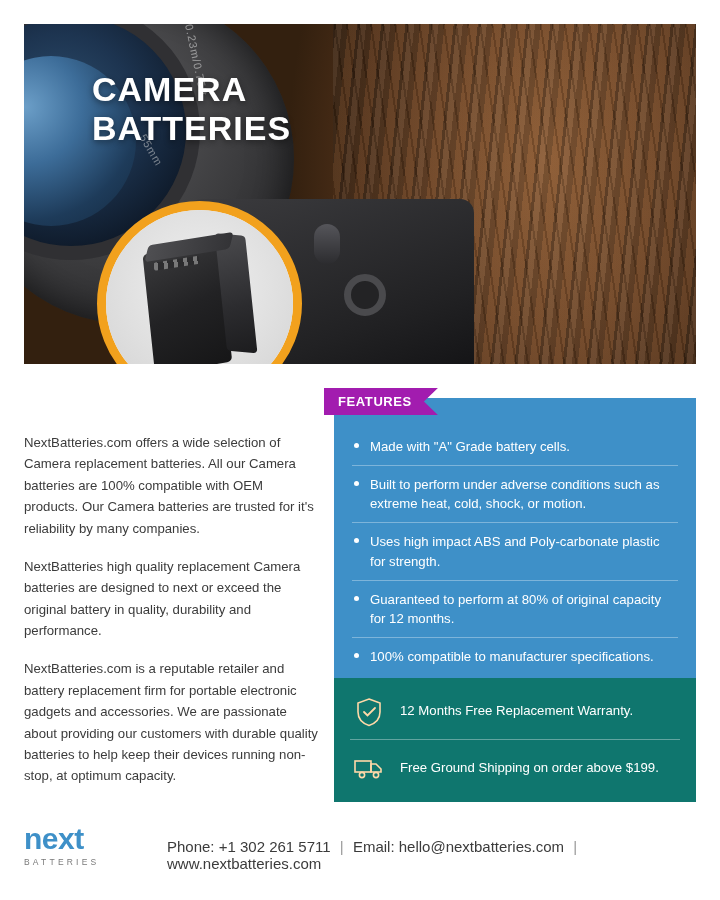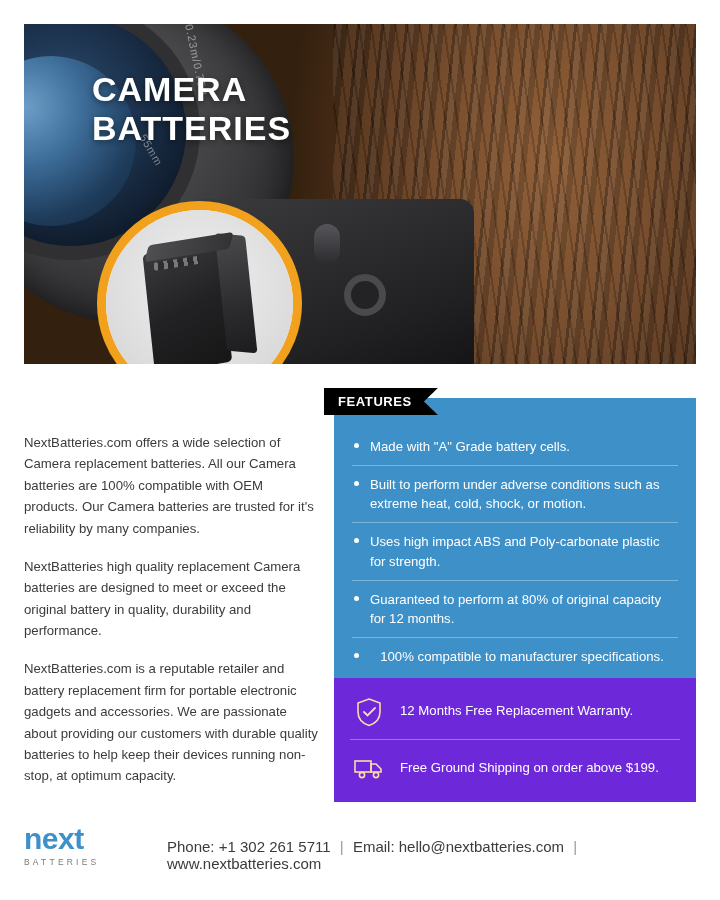--- a/index.html
+++ b/index.html
@@ -174,21 +174,21 @@
     position: absolute;
     left: 334px; top: 398px;
     width: 362px;
     background: #3e90c8;
     padding: 30px 18px 16px 18px;
   }
   .ribbon {
     position: absolute;
     left: -10px; top: -10px;
     height: 27px;
-    background: #000000;
+    background: #a21caf;
     color: #ffffff;
     font-size: 13px;
     font-weight: bold;
     letter-spacing: .6px;
     padding: 0 26px 0 14px;
     display: flex; align-items: center;
     clip-path: polygon(0 0, 100% 0, calc(100% - 14px) 50%, 100% 100%, 0 100%);
   }
   .ribbon::after {
     content: "";
@@ -198,33 +198,33 @@
   }
   .feat-list { list-style: none; }
   .feat-list li {
     position: relative;
     color: #ffffff;
     font-size: 13.2px;
     line-height: 1.45;
     padding: 9px 4px 9px 18px;
     border-bottom: 1px solid rgba(255,255,255,.33);
   }
-  .feat-list li:last-child { border-bottom: none; text-align: center; }
+  .feat-list li:last-child { border-bottom: none; }
   .feat-list li .dot {
     position: absolute; left: 2px; top: 15px;
     width: 5px; height: 5px; border-radius: 50%;
     background: #ffffff;
   }
 
   
   .guarantee {
     position: absolute;
     left: 334px; top: 678px;
     width: 362px;
-    background: #6d28d9;
+    background: #0f766e;
     padding: 6px 16px;
   }
   .grow {
     display: flex; align-items: center;
     gap: 14px;
     padding: 12px 2px;
     border-bottom: 1px solid rgba(255,255,255,.35);
     min-height: 56px;
   }
   .grow:last-child { border-bottom: none; }
@@ -305,21 +305,21 @@
           <div class="contacts"></div>
         </div>
         <div class="side"></div>
         <div class="top"></div>
       </div>
     </div>
   </div>
 
   <div class="copy">
     <p>NextBatteries.com offers a wide selection of Camera replacement batteries. All our Camera batteries are 100% compatible with OEM products. Our Camera batteries are trusted for it's reliability by many companies.</p>
-    <p>NextBatteries high quality replacement Camera batteries are designed to meet or exceed the original battery in quality, durability and performance.</p>
+    <p>NextBatteries high quality replacement Camera batteries are designed to next or exceed the original battery in quality, durability and performance.</p>
     <p>NextBatteries.com is a reputable retailer and battery replacement firm for portable electronic gadgets and accessories. We are passionate about providing our customers with durable quality batteries to help keep their devices running non-stop, at optimum capacity.</p>
   </div>
 
   <div class="features">
     <div class="ribbon">FEATURES</div>
     <ul class="feat-list">
       <li>
         <span class="dot"></span>
         <span>Made with "A" Grade battery cells.</span>
       </li>

